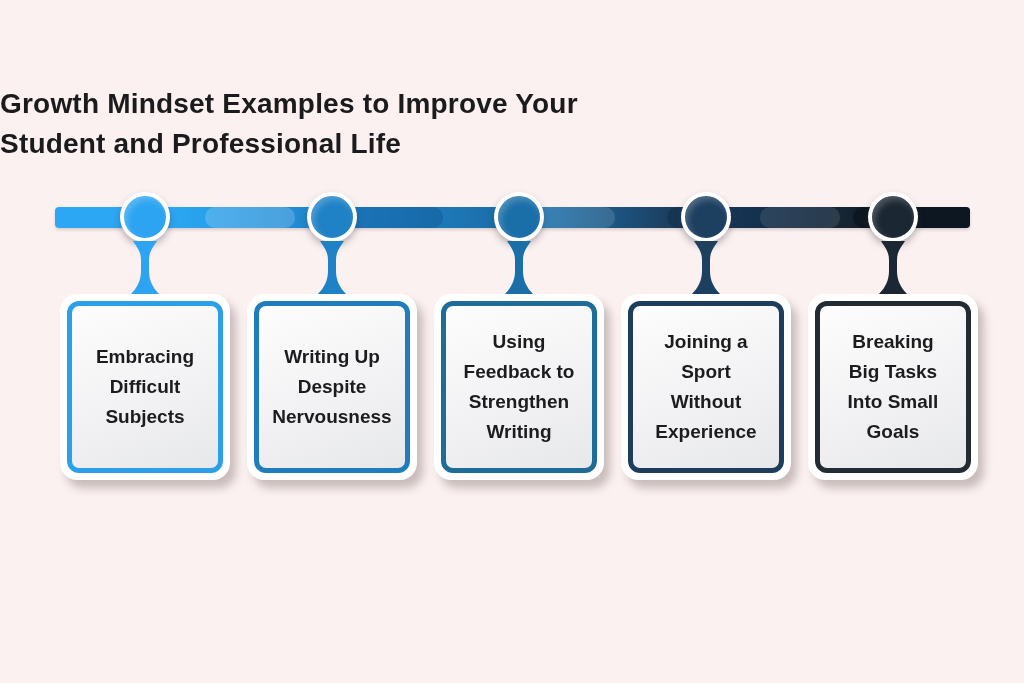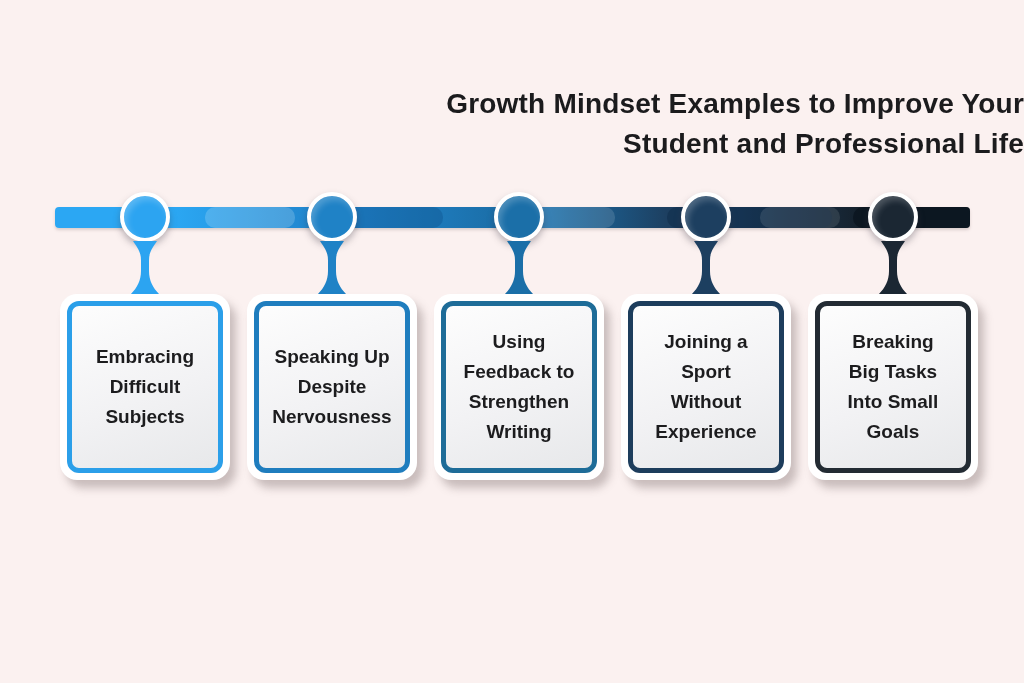--- a/index.html
+++ b/index.html
@@ -12,21 +12,21 @@
     position: relative;
     width: 1024px;
     height: 683px;
     background: #fbf1f0;
   }
   .title {
     position: absolute;
     top: 84px;
     left: 0;
     width: 100%;
-    text-align: right;
+    text-align: left;
     font-size: 28px;
     line-height: 40px;
     font-weight: bold;
     color: #1b1b1d;
     white-space: pre-line;
     letter-spacing: 0.2px;
   }
   
   .bar {
     position: absolute;
@@ -132,21 +132,21 @@
     </div>
   </div>
 
   <div class="t-item" style="left: 332px; --c: #1f7dbe; --nc: #1f82c6;">
     <div class="node"></div>
     <svg class="stem" viewBox="0 0 40 60" preserveAspectRatio="none">
       <path fill="currentColor" d="M8,0 C14,10 16,14 16,22 L16,34 C16,45 12,53 6,60 L34,60 C28,53 24,45 24,34 L24,22 C24,14 26,10 32,0 Z"></path>
     </svg>
     <div class="card">
       <div class="card-inner">
-        <div class="card-label">Speaking Up
+        <div class="card-label">Writing Up
 Despite
 Nervousness</div>
       </div>
     </div>
   </div>
 
   <div class="t-item" style="left: 519px; --c: #1e6c98; --nc: #1b6fa8;">
     <div class="node"></div>
     <svg class="stem" viewBox="0 0 40 60" preserveAspectRatio="none">
       <path fill="currentColor" d="M8,0 C14,10 16,14 16,22 L16,34 C16,45 12,53 6,60 L34,60 C28,53 24,45 24,34 L24,22 C24,14 26,10 32,0 Z"></path>

